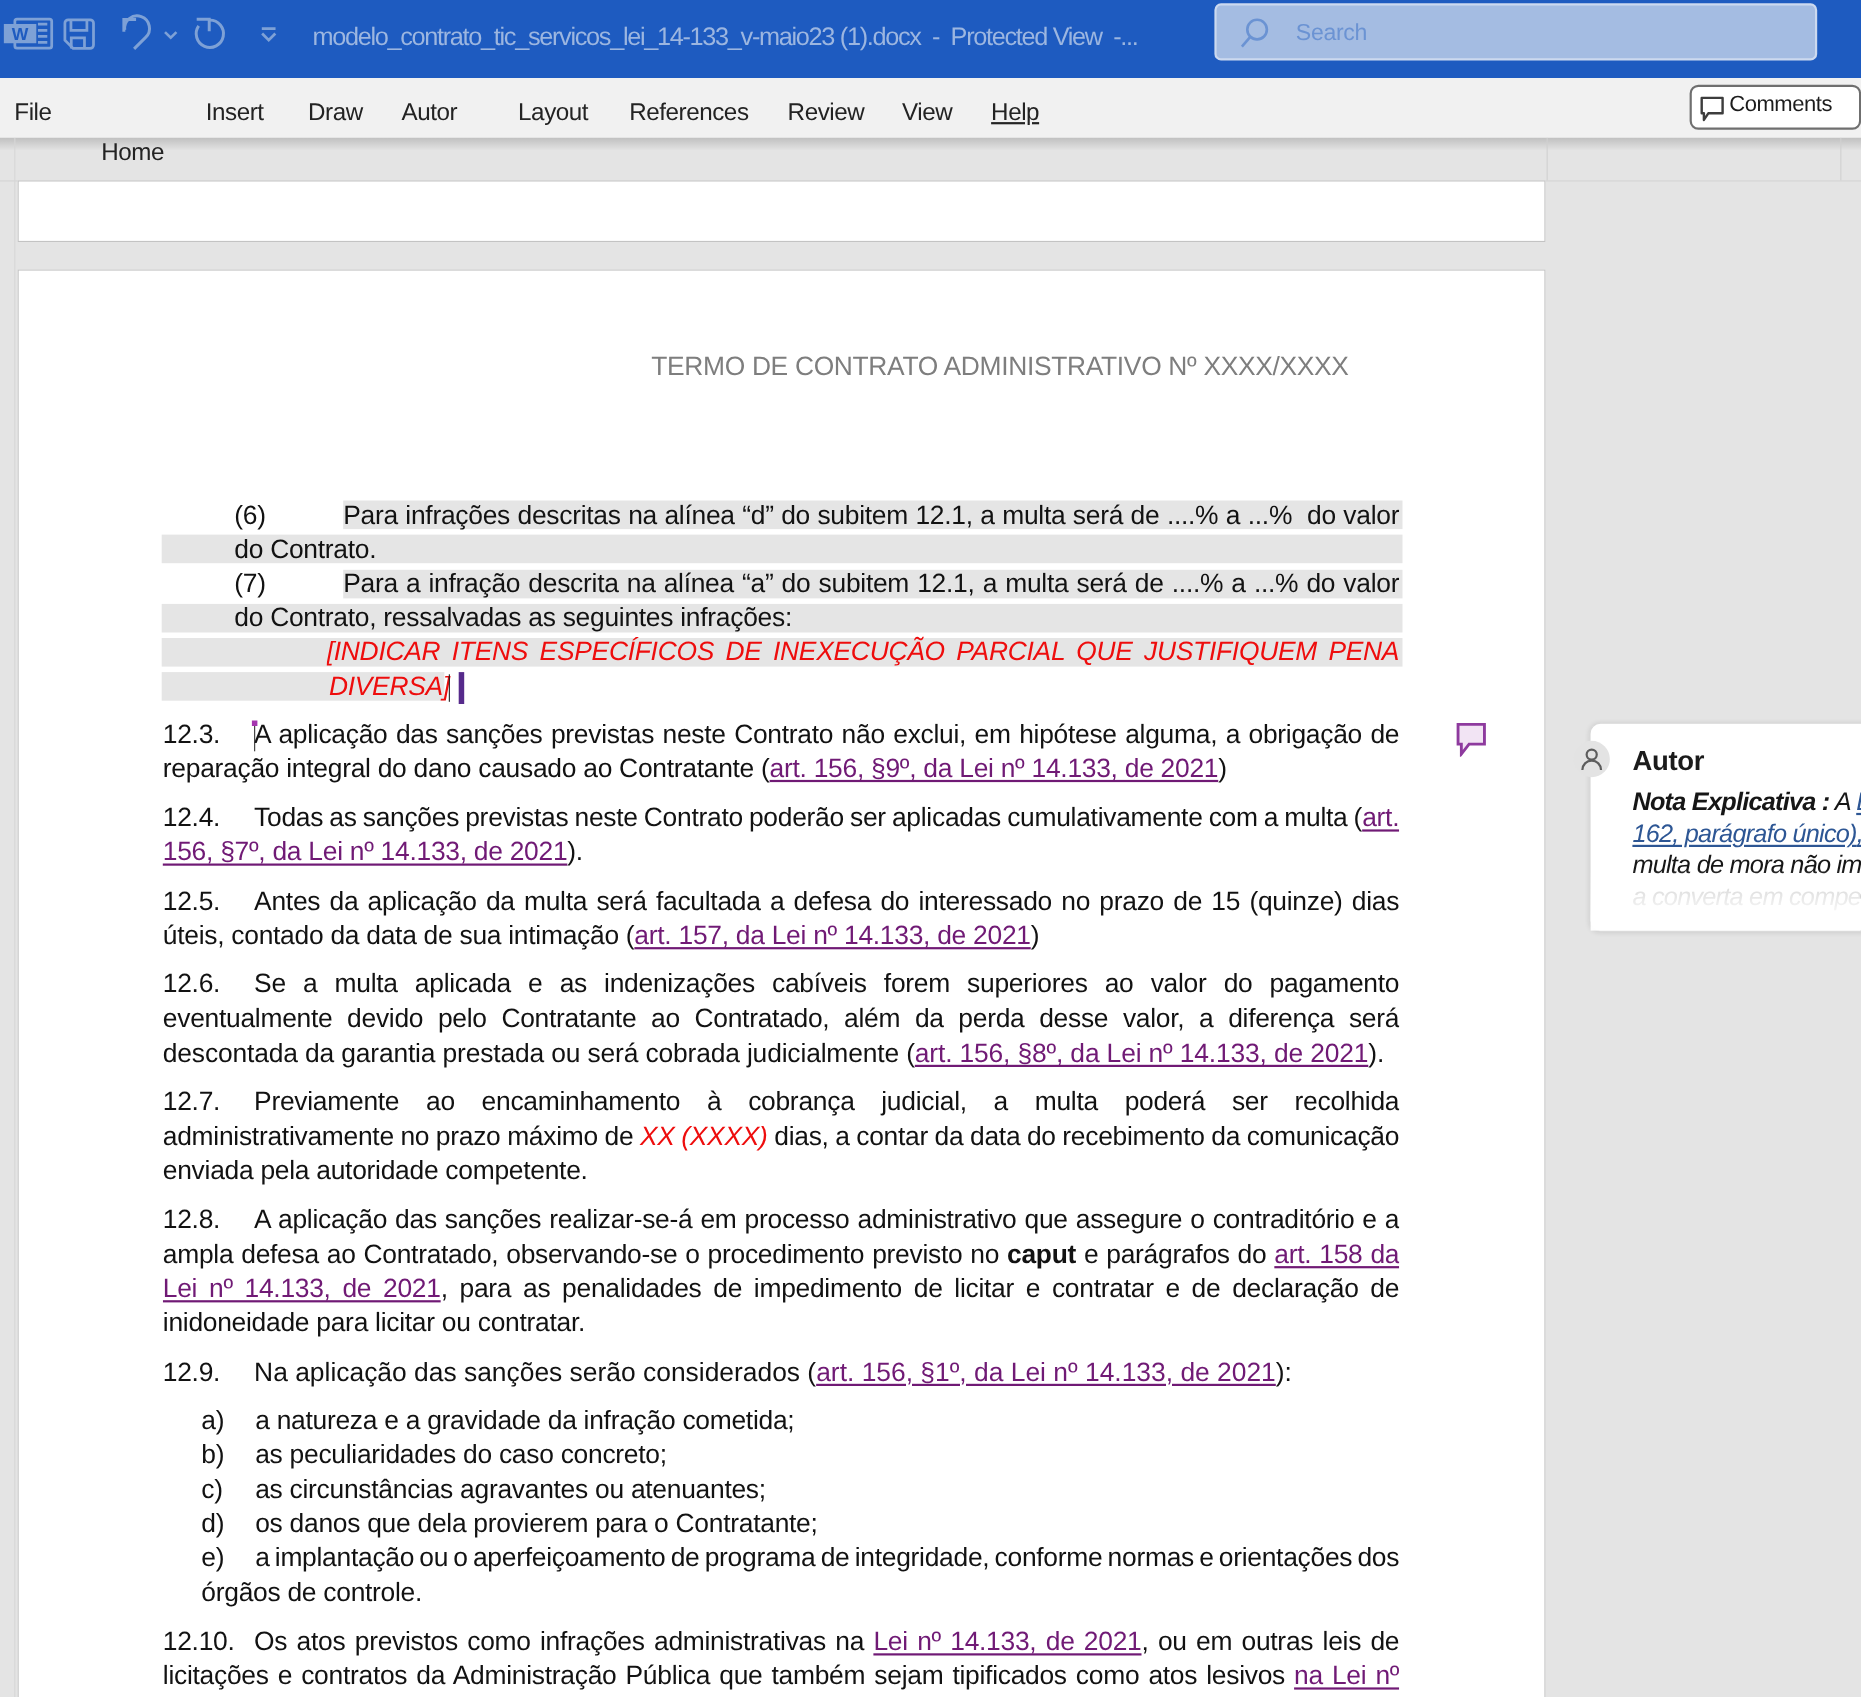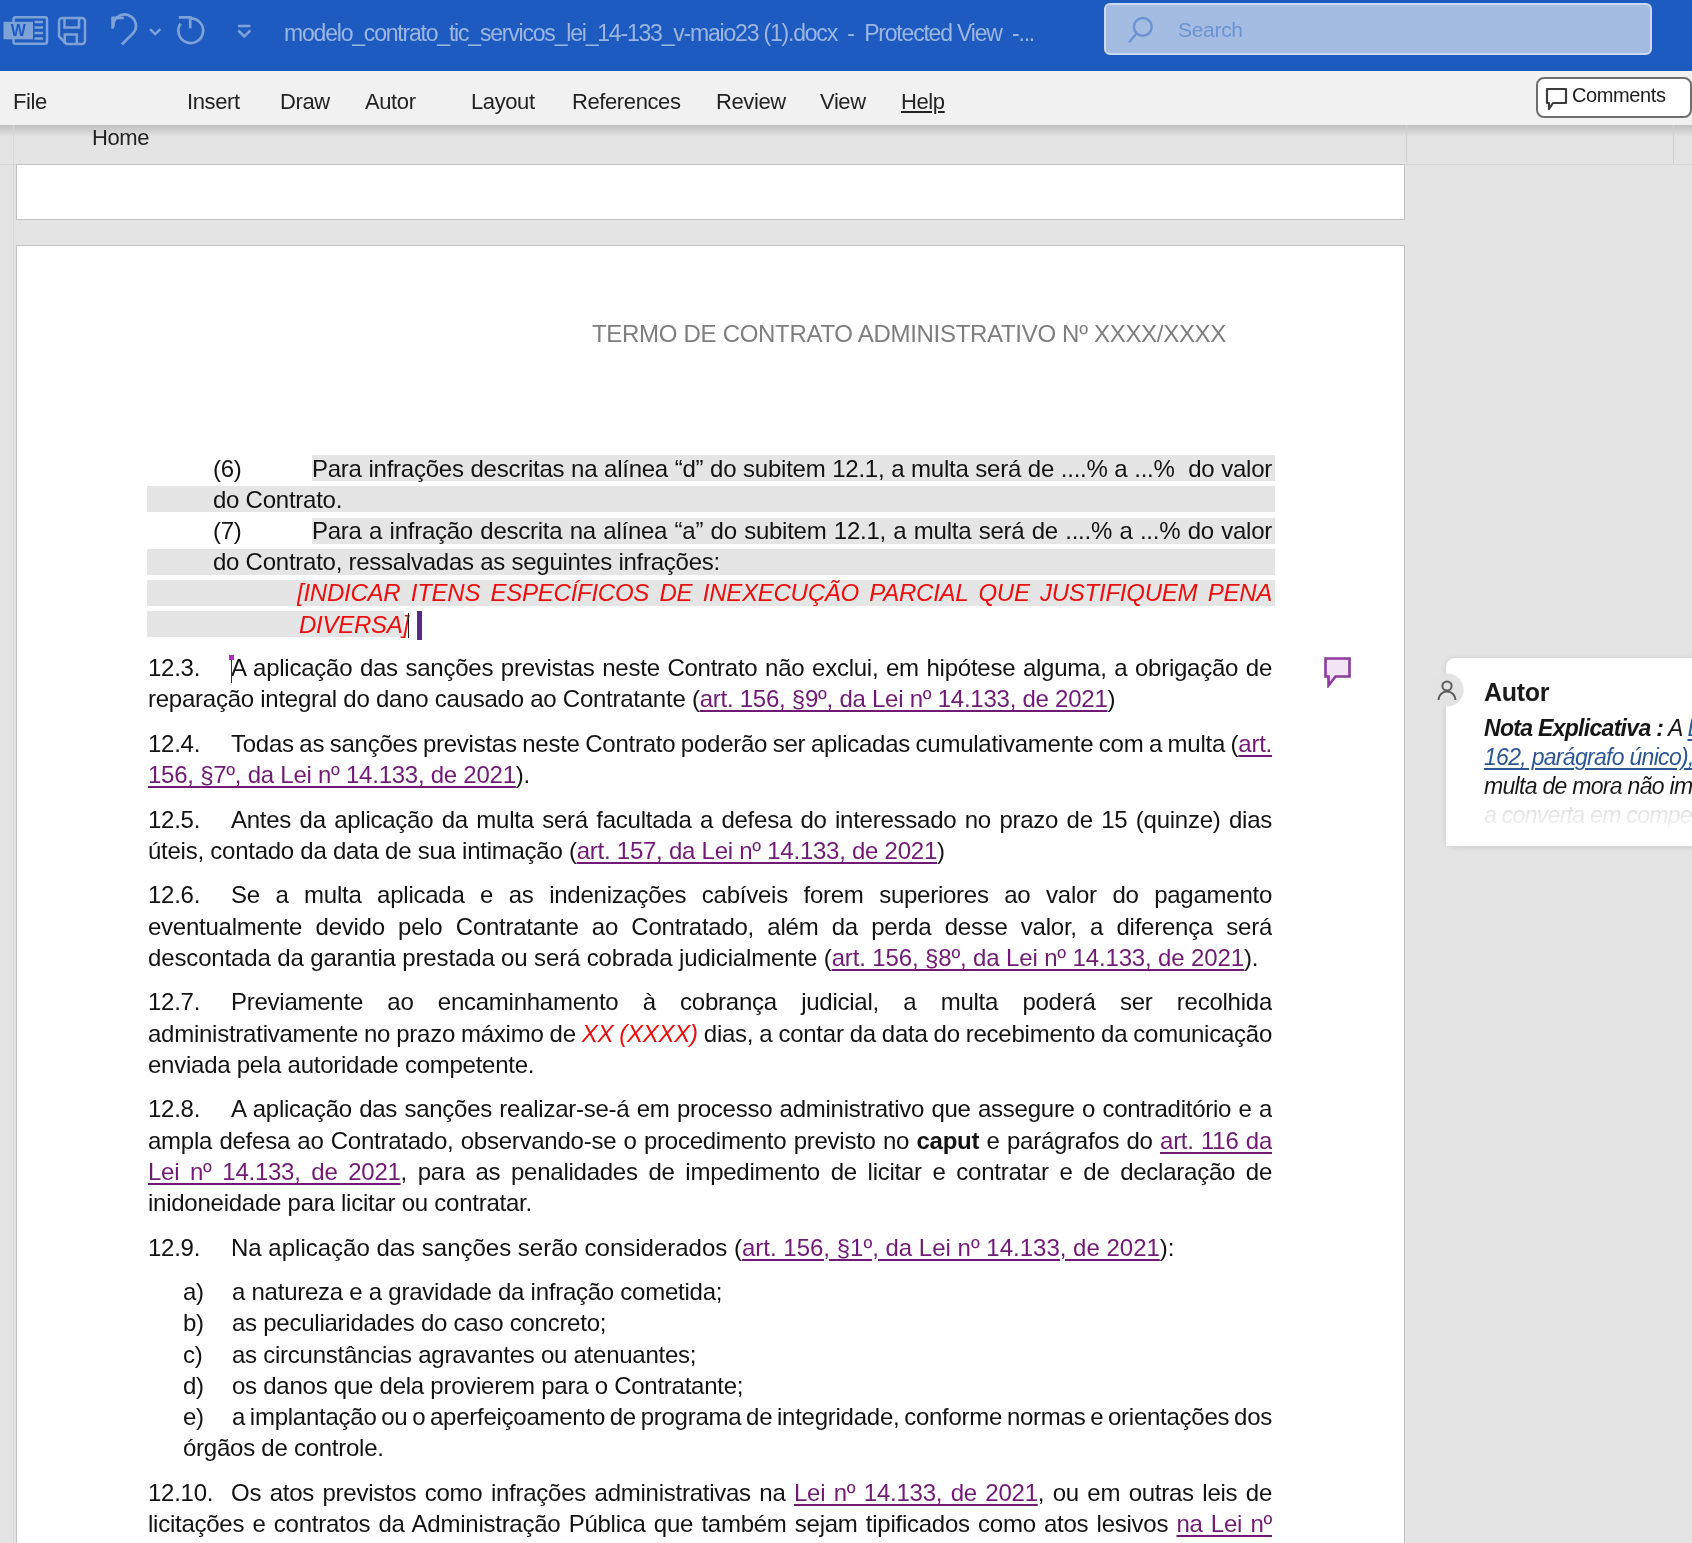--- a/index.html
+++ b/index.html
@@ -120,21 +120,21 @@
 <div class="ln " style="left:148px;top:879.3px;">12.6.</div>
 <div class="ln j " style="left:231px;top:879.3px;width:1041px;">Se a multa aplicada e as indenizações cabíveis forem superiores ao valor do pagamento</div>
 <div class="ln j " style="left:148px;top:910.5px;width:1124px;">eventualmente devido pelo Contratante ao Contratado, além da perda desse valor, a diferença será</div>
 <div class="ln " style="left:148px;top:941.7px;"><span style="letter-spacing:-0.14px">descontada da garantia prestada ou será cobrada judicialmente (<a>art. 156, §8º, da Lei nº 14.133, de 2021</a>).</span></div>
 <div class="ln " style="left:148px;top:986.3px;">12.7.</div>
 <div class="ln j " style="left:231px;top:986.3px;width:1041px;">Previamente ao encaminhamento à cobrança judicial, a multa poderá ser recolhida</div>
 <div class="ln j " style="left:148px;top:1017.5px;width:1124px;"><span style="word-spacing:-0.6px">administrativamente no prazo máximo de <i class="red">XX (XXXX)</i> dias, a contar da data do recebimento da comunicação</span></div>
 <div class="ln " style="left:148px;top:1048.7px;">enviada pela autoridade competente.</div>
 <div class="ln " style="left:148px;top:1093.3px;">12.8.</div>
 <div class="ln j " style="left:231px;top:1093.3px;width:1041px;"><span>A aplicação das sanções realizar-se-á em processo administrativo que assegure o contraditório e a</span></div>
-<div class="ln j " style="left:148px;top:1124.5px;width:1124px;"><span>ampla defesa ao Contratado, observando-se o procedimento previsto no <b>caput</b> e parágrafos do <a>art. 116 da</a></span></div>
+<div class="ln j " style="left:148px;top:1124.5px;width:1124px;"><span>ampla defesa ao Contratado, observando-se o procedimento previsto no <b>caput</b> e parágrafos do <a>art. 158 da</a></span></div>
 <div class="ln j " style="left:148px;top:1155.7px;width:1124px;"><a>Lei nº 14.133, de 2021</a>, para as penalidades de impedimento de licitar e contratar e de declaração de</div>
 <div class="ln " style="left:148px;top:1186.9px;">inidoneidade para licitar ou contratar.</div>
 <div class="ln " style="left:148px;top:1231.5px;">12.9.</div>
 <div class="ln ls0" style="left:231px;top:1231.5px;">Na aplicação das sanções serão considerados (<a>art. 156, §1º, da Lei nº 14.133, de 2021</a>):</div>
 <div class="ln " style="left:183px;top:1276.1px;">a)</div>
 <div class="ln " style="left:232px;top:1276.1px;">a natureza e a gravidade da infração cometida;</div>
 <div class="ln " style="left:183px;top:1307.3px;">b)</div>
 <div class="ln " style="left:232px;top:1307.3px;">as peculiaridades do caso concreto;</div>
 <div class="ln " style="left:183px;top:1338.5px;">c)</div>
 <div class="ln " style="left:232px;top:1338.5px;">as circunstâncias agravantes ou atenuantes;</div>

